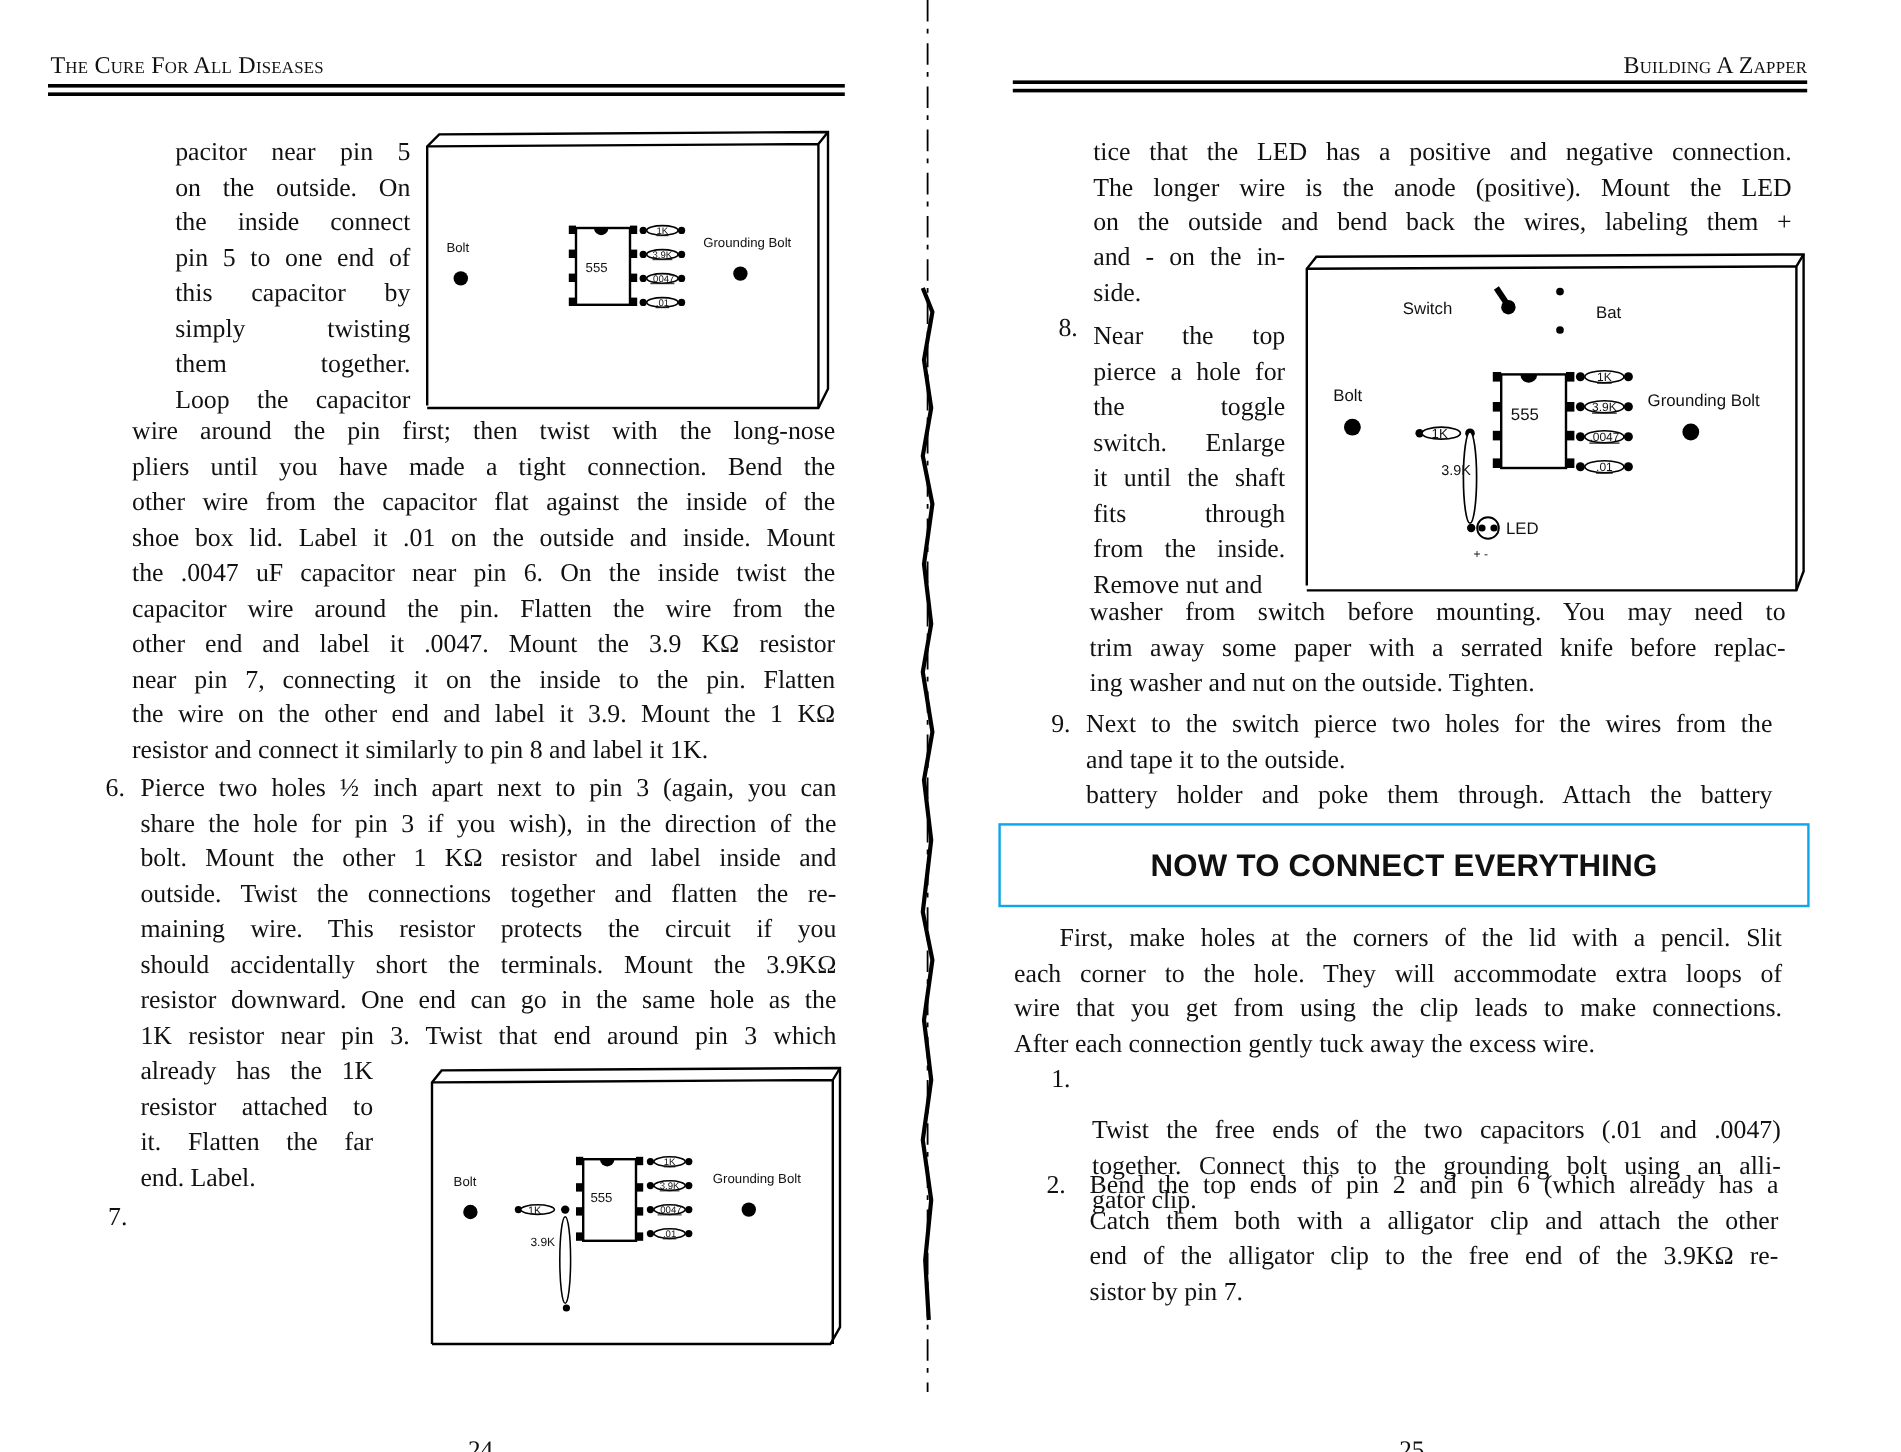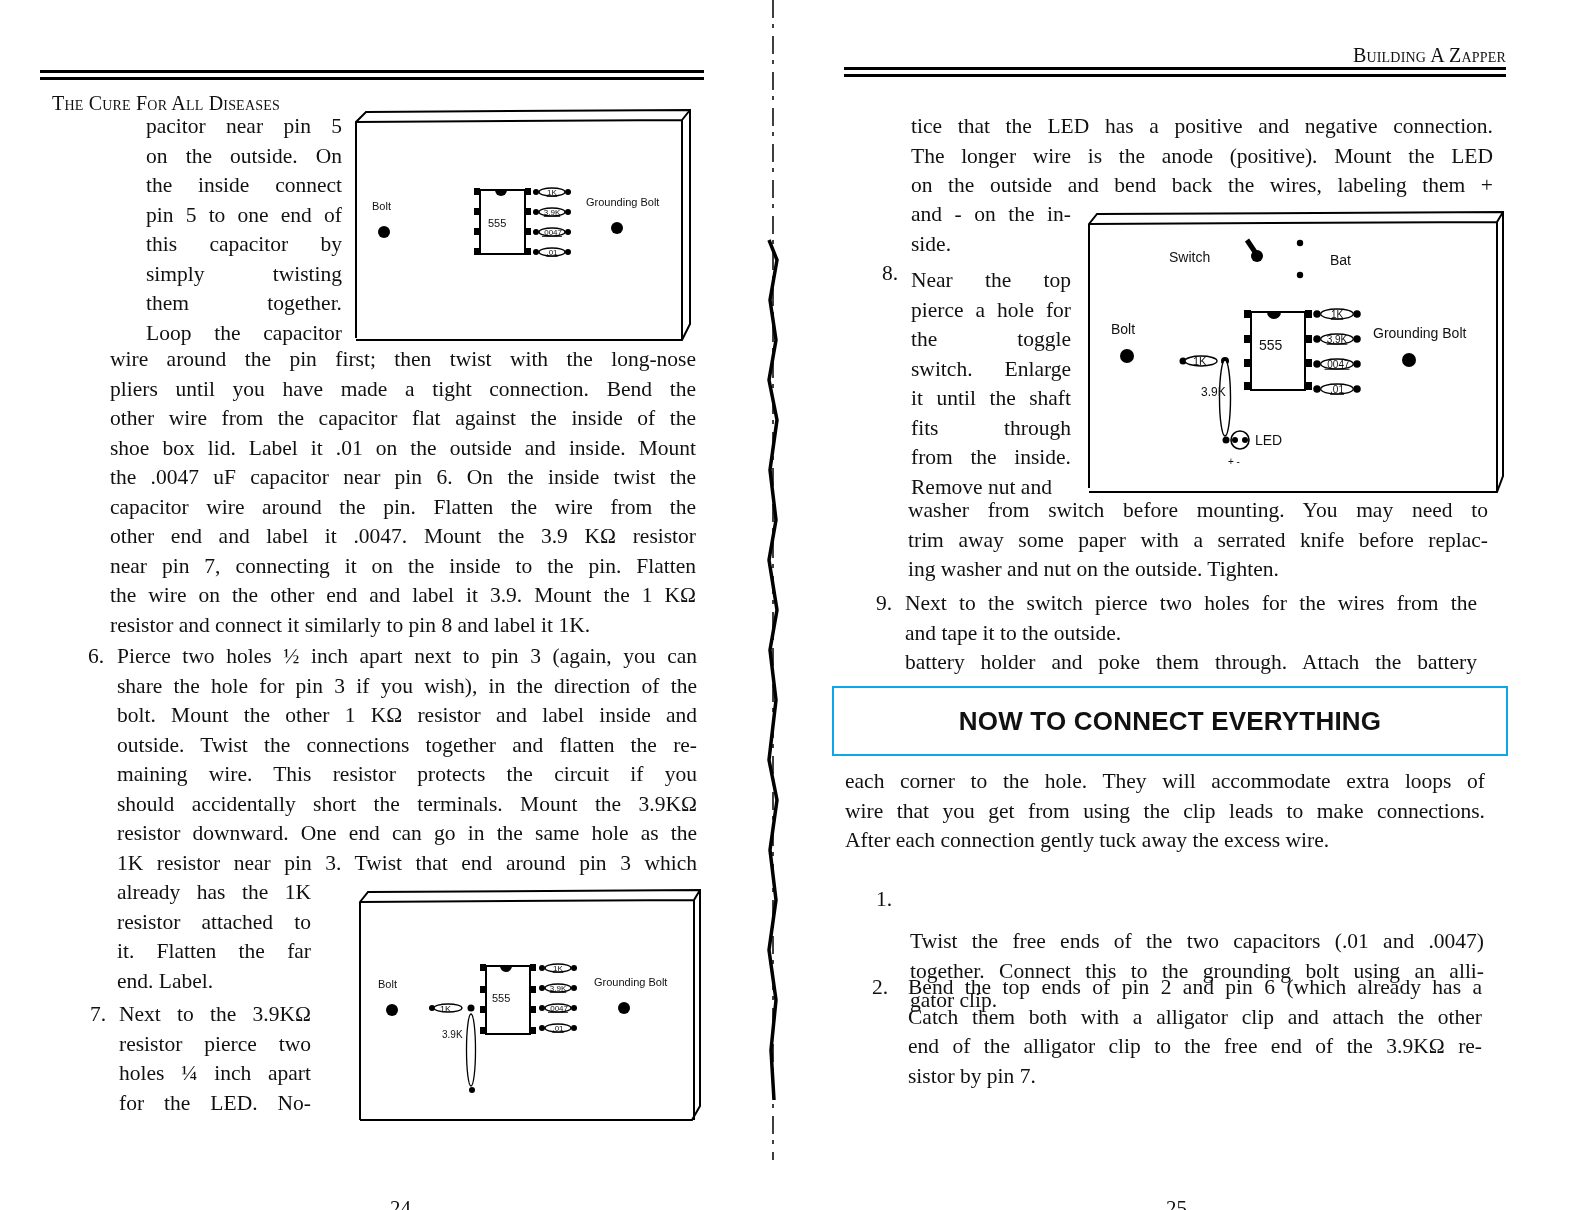--- a/index.html
+++ b/index.html
@@ -2,21 +2,21 @@
 <html><head>
 <meta charset="utf-8">
 <style>
   html, body { margin: 0; padding: 0; background: #fff; }
   body { width: 1584px; height: 1210px; position: relative; overflow: hidden; font-family: "Liberation Serif", "DejaVu Serif", serif; color: #111; }
   .page { position: absolute; top: 0; height: 1210px; }
   .page-left { left: 0; width: 760px; }
   .page-right { left: 800px; width: 784px; }
 
   .running-head { position: absolute; top: 44px; font-size: 20px; font-variant: small-caps; letter-spacing: 0.2px; }
-  .page-left .running-head { left: 52px; margin-top: 48px; }
+  .page-left .running-head { left: 42px; }
   .page-right .running-head { right: 78px; }
   .rule { position: absolute; height: 3px; background: #000; }
   .gutter { position: absolute; left: 766px; top: 0; width: 14px; height: 1210px; }
 
   .text { position: absolute; font-size: 21.5px; line-height: 29.5px; text-align: justify; }
   .text .line { display: block; text-align: justify; text-align-last: justify; white-space: nowrap; }
   .text .line.last { text-align-last: left; }
   .num { position: absolute; }
 
   .box-title { position: absolute; left: 832px; top: 686px; width: 672px; height: 66px; border: 2px solid #0ea5e9; display: flex; align-items: center; justify-content: center; font-family: "Liberation Sans", "DejaVu Sans", sans-serif; font-weight: bold; font-size: 26px; letter-spacing: 0.2px; }
@@ -123,26 +123,20 @@
     <span class="line">1K resistor near pin 3. Twist that end around pin 3 which</span>
   </div>
   <div class="text" style="left:117px; top:878px; width:194px;">
     <span class="line">already has the 1K</span>
     <span class="line">resistor attached to</span>
     <span class="line">it. Flatten the far</span>
     <span class="line last">end. Label.</span>
   </div>
 
   <div class="num text" style="left:90px; top:1000px;">7.</div>
-  <div class="text" style="left:119px; top:1000px; width:192px;">
-    <span class="line">Next to the 3.9KΩ</span>
-    <span class="line">resistor pierce two</span>
-    <span class="line">holes ¼ inch apart</span>
-    <span class="line">for the LED. No-</span>
-  </div>
 
   <div class="diagram" style="left:356px; top:886px;">
     <svg width="346" height="238" viewBox="0 0 346 238">
       <g fill="none" stroke="#000" stroke-width="2">
         <path d="M4 234 L4 16 L12 6 L344 4 L344 220 L336 234 L4 234"></path>
         <path d="M4 16 L338 14 L338 234 M338 14 L344 4"></path>
       </g>
       <text x="22" y="102" font-size="11">Bolt</text>
       <circle cx="36" cy="124" r="6" fill="#000"></circle>
       <text x="238" y="100" font-size="11">Grounding Bolt</text>
@@ -326,20 +320,21 @@
     <span class="line last">and tape it to the outside.</span>
     <span class="line">battery holder and poke them through. Attach the battery</span>
   </div>
 
   <div class="page-num" style="left:366px;font-family:Liberation Serif, serif;">25</div>
 </div>
 
 <div class="box-title">NOW TO CONNECT EVERYTHING</div>
 
 <div class="text" style="left:845px; top:767px; width:640px;">
+  <span class="line" style="padding-left:38px;">First, make holes at the corners of the lid with a pencil. Slit</span>
   <span class="line">each corner to the hole. They will accommodate extra loops of</span>
   <span class="line">wire that you get from using the clip leads to make connections.</span>
   <span class="line last">After each connection gently tuck away the excess wire.</span>
 </div>
 
 <div class="num text" style="left:876px; top:885px;">1.</div>
 <div class="text" style="left:910px; top:927px; width:574px;">
   <span class="line">Twist the free ends of the two capacitors (.01 and .0047)</span>
   <span class="line">together. Connect this to the grounding bolt using an alli-</span>
   <span class="line last">gator clip.</span>

